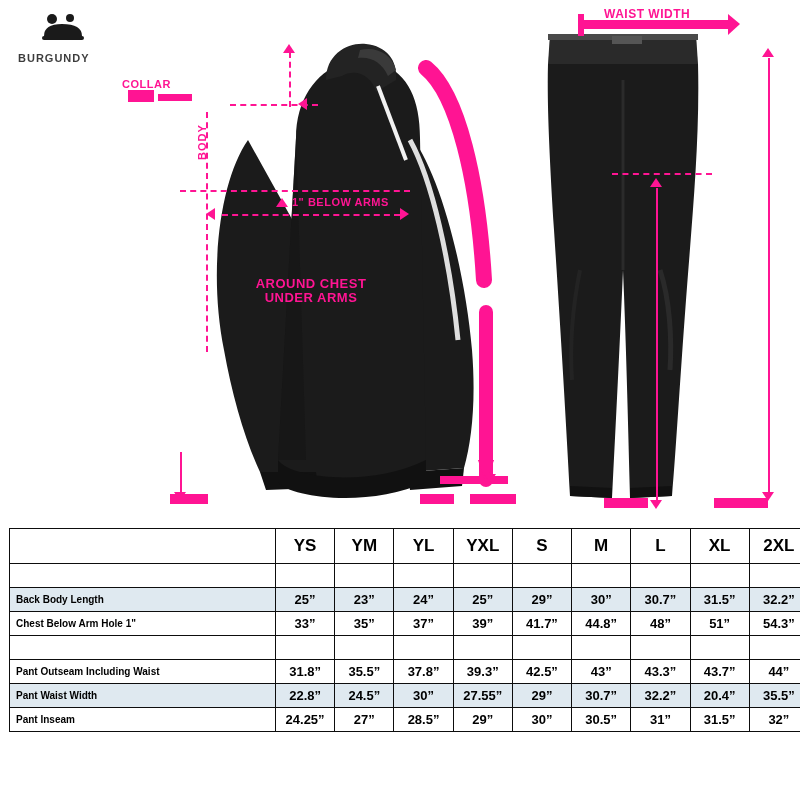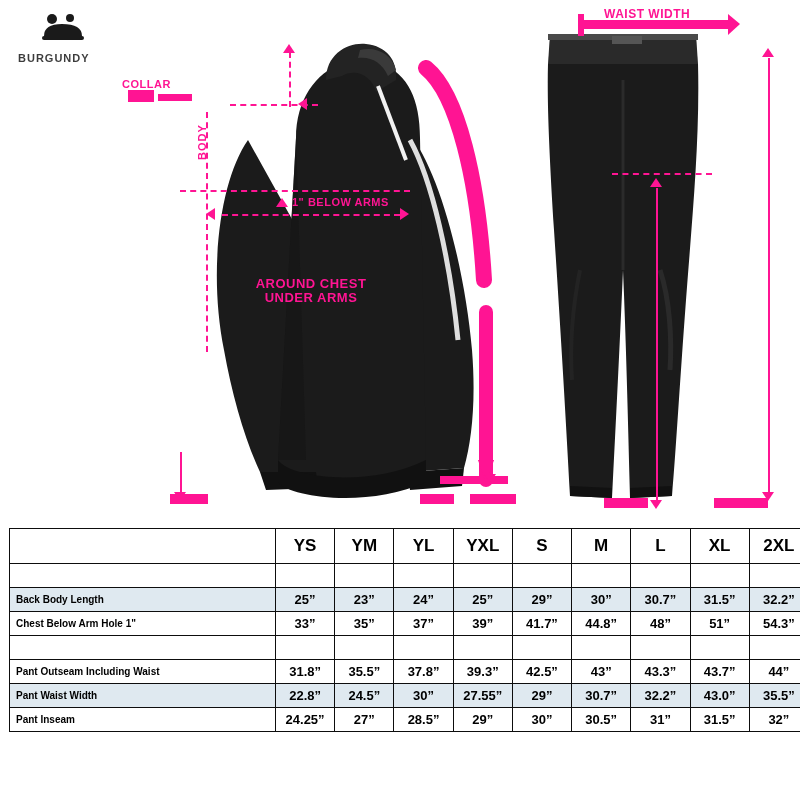--- a/index.html
+++ b/index.html
@@ -349,21 +349,21 @@
 
       <tr class="row-alt">
         <td class="rowlabel">Pant Waist Width</td>
         <td>22.8”</td>
         <td>24.5”</td>
         <td>30”</td>
         <td>27.55”</td>
         <td>29”</td>
         <td>30.7”</td>
         <td>32.2”</td>
-        <td>43.0”</td>
+        <td>20.4”</td>
         <td>35.5”</td>
       </tr>
 
       <tr class="row-white">
         <td class="rowlabel">Pant Inseam</td>
         <td>24.25”</td>
         <td>27”</td>
         <td>28.5”</td>
         <td>29”</td>
         <td>30”</td>

